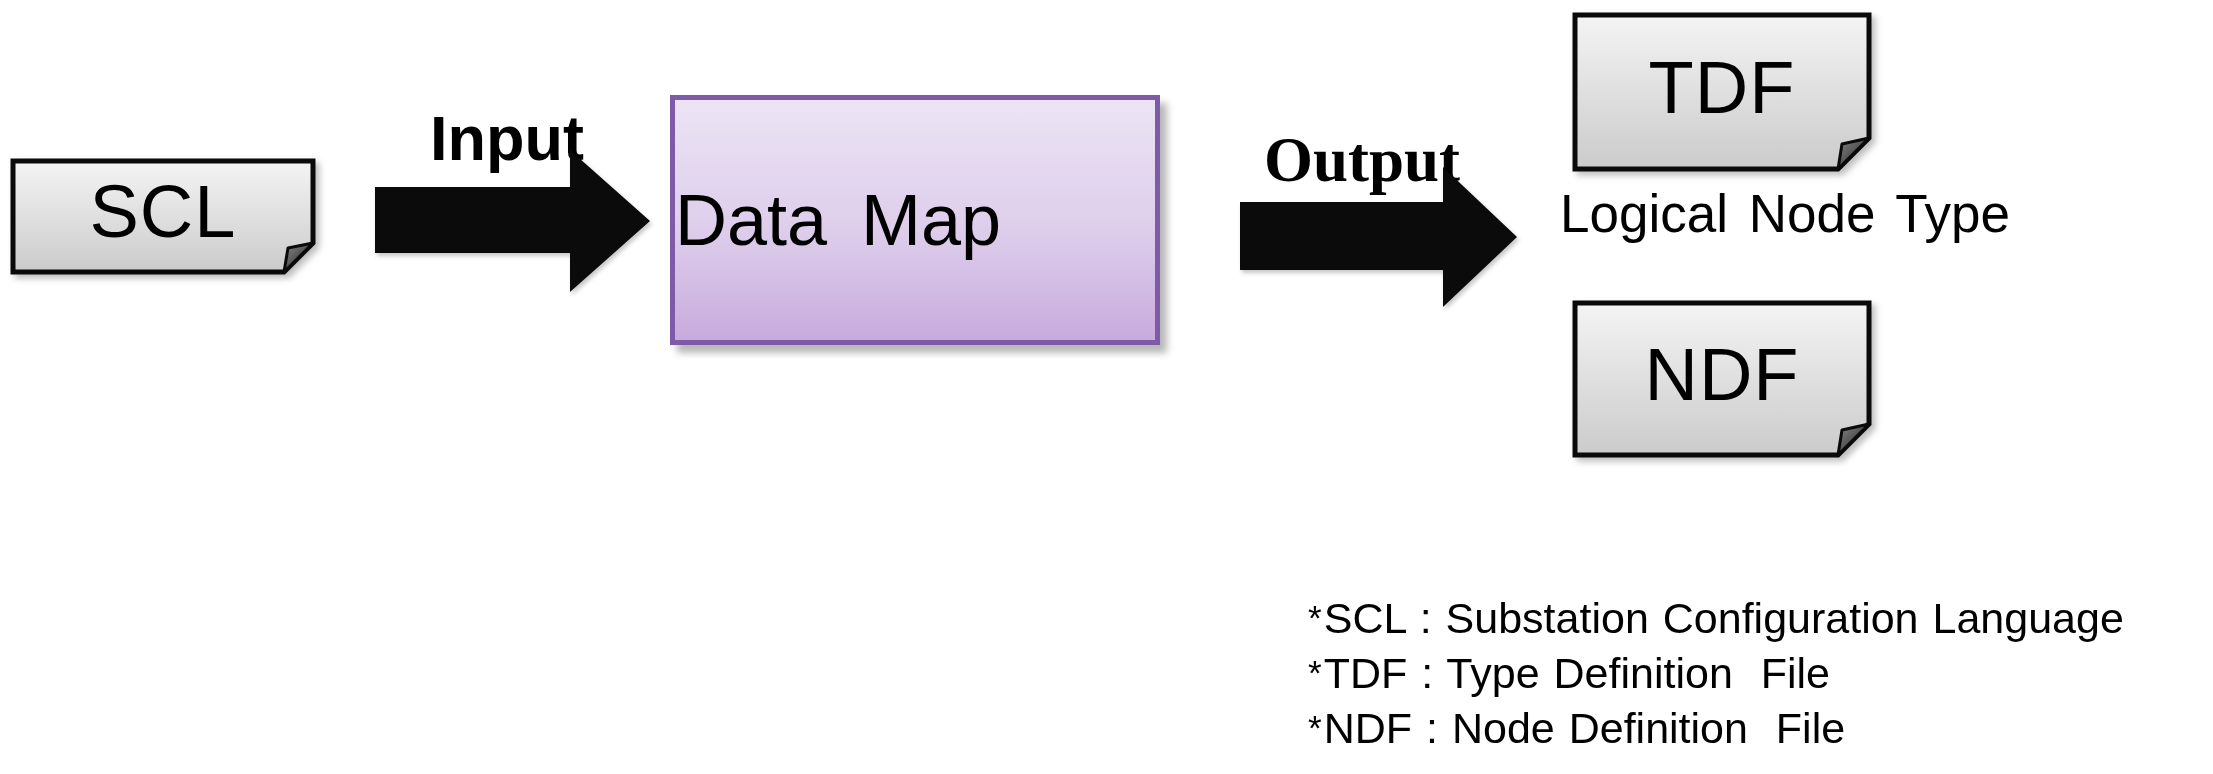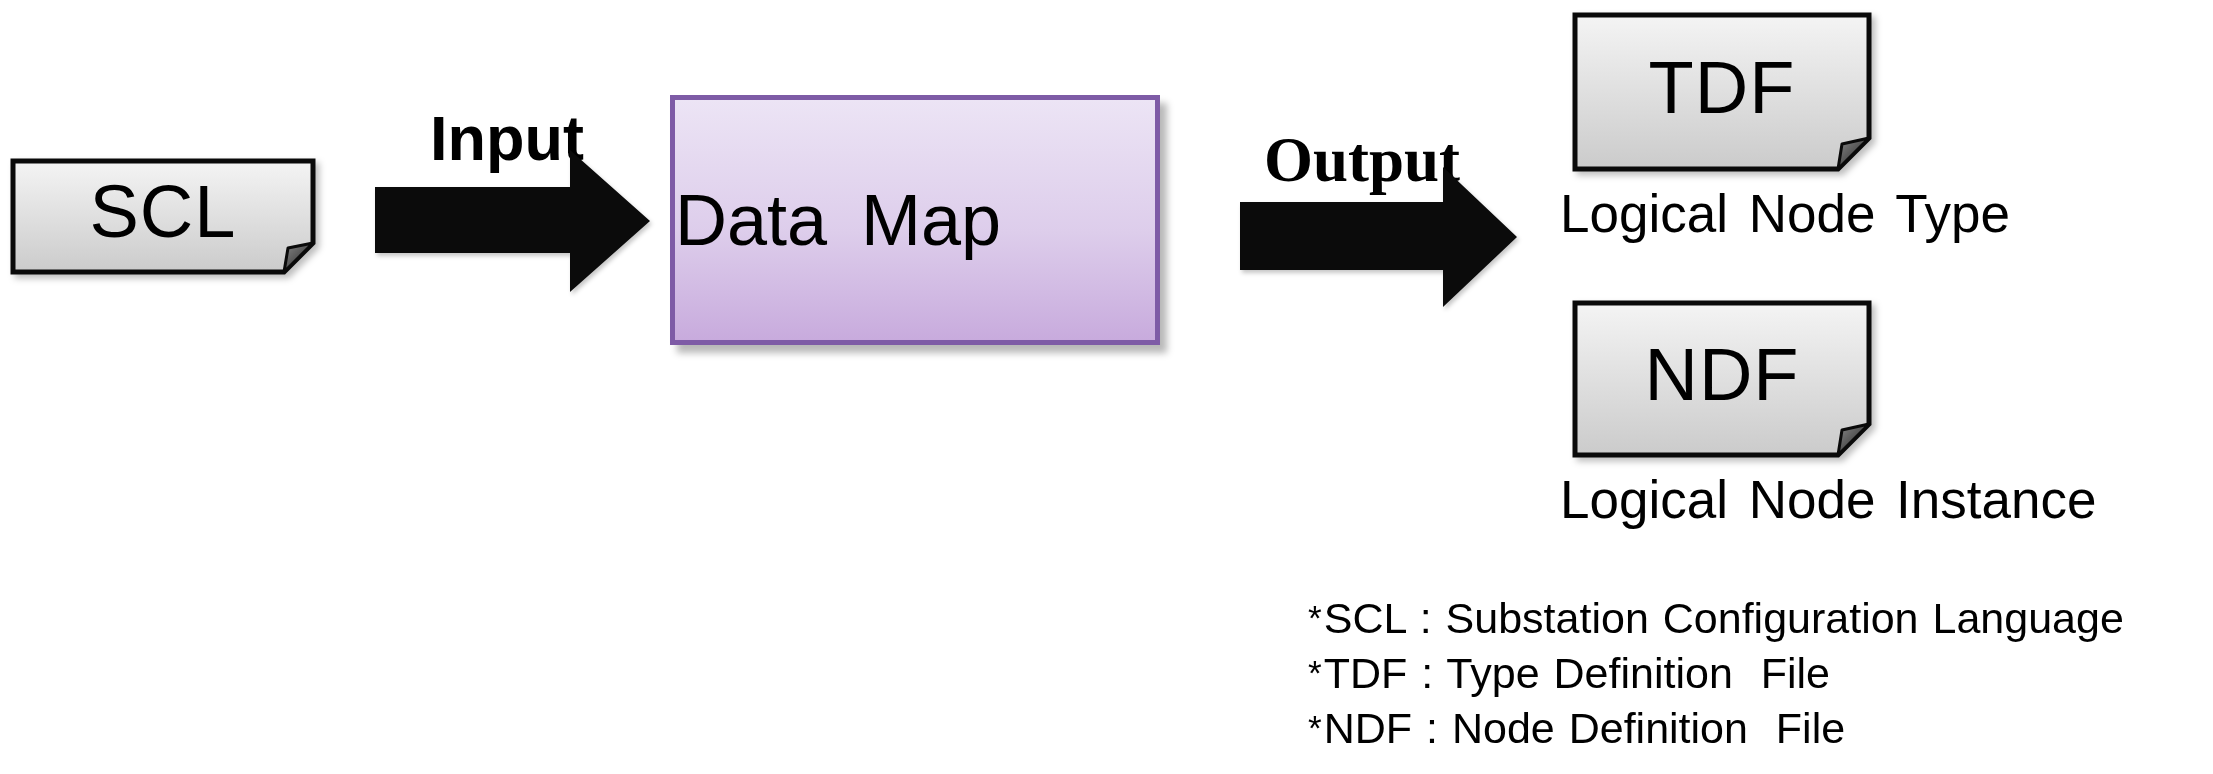--- a/index.html
+++ b/index.html
@@ -154,21 +154,20 @@
   </div>
   <div class="caption" style="left:1560px; top:183px;">Logical Node Type</div>
 
   <div class="note" style="left:1572px; top:300px; width:300px; height:158px;">
     <svg class="note-svg" viewBox="0 0 300 158">
       <path class="note-body" d="M3,3 L297,3 L297,124 L266,155 L3,155 Z"></path>
       <path class="note-flap" d="M266,155 L297,124 L270,130 Z"></path>
     </svg>
     <div class="note-label">NDF</div>
   </div>
-  <div class="caption" style="left:1560px; top:469px;">Logical Node Instance</div>
 
   <div class="footnotes">
     <div class="footnote-line"><span class="fn-marker">*</span><span>SCL : Substation Configuration Language</span></div>
     <div class="footnote-line"><span class="fn-marker">*</span><span>TDF : Type Definition  File</span></div>
     <div class="footnote-line"><span class="fn-marker">*</span><span>NDF : Node Definition  File</span></div>
   </div>
 
 </div>
 
 </body></html>

